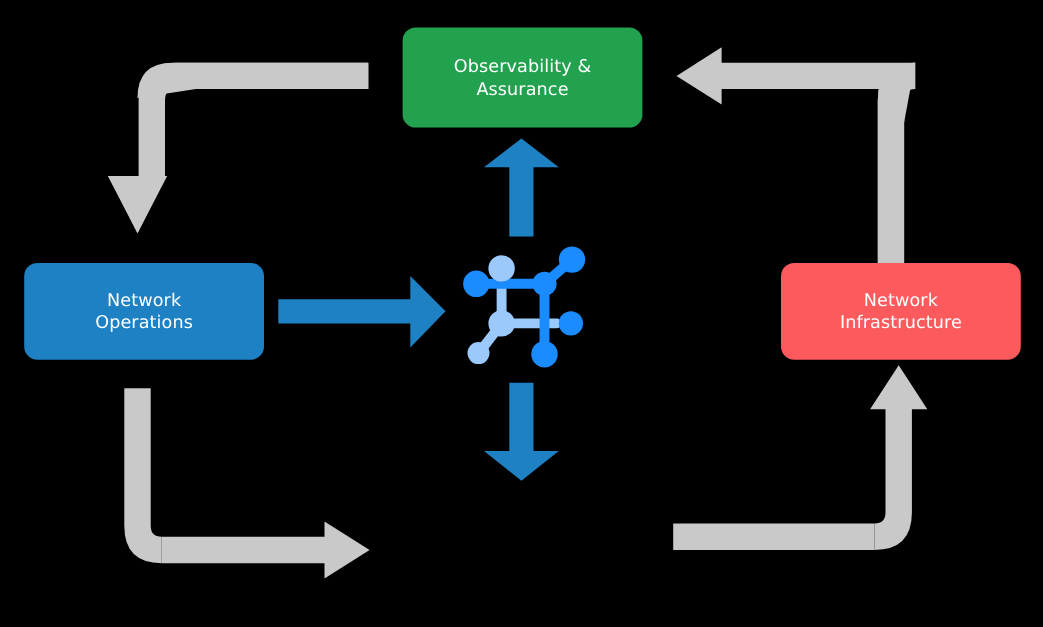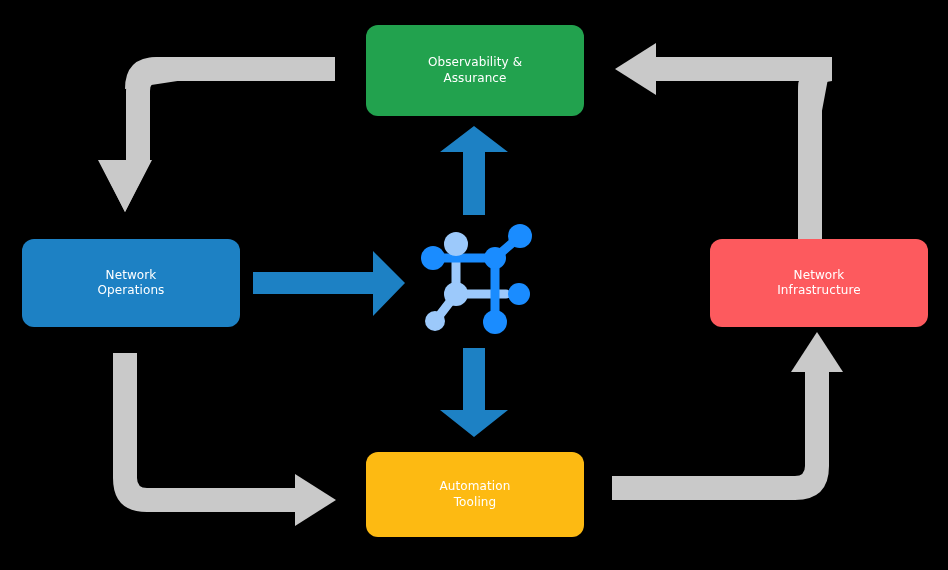--- a/index.html
+++ b/index.html
@@ -27,21 +27,21 @@
     height: 570px;
   }
   .node-box {
     position: absolute;
     border-radius: 12px;
     display: flex;
     align-items: center;
     justify-content: center;
     text-align: center;
     color: #ffffff;
-    font-size: 12px;
+    font-size: 16px;
     line-height: 1.28;
     font-weight: 400;
     letter-spacing: 0.1px;
     box-sizing: border-box;
     padding: 4px 10px;
   }
   .node-label {
     display: block;
     white-space: pre-line;
   }
@@ -208,18 +208,14 @@
   <div class="node-box" id="box-network-operations">
     <span class="node-label">Network
 Operations</span>
   </div>
 
   <div class="node-box" id="box-network-infrastructure">
     <span class="node-label">Network
 Infrastructure</span>
   </div>
 
-  <div class="node-box" id="box-automation-tooling">
-    <span class="node-label">Automation
-Tooling</span>
-  </div>
 
 </div>
 
 </body></html>

